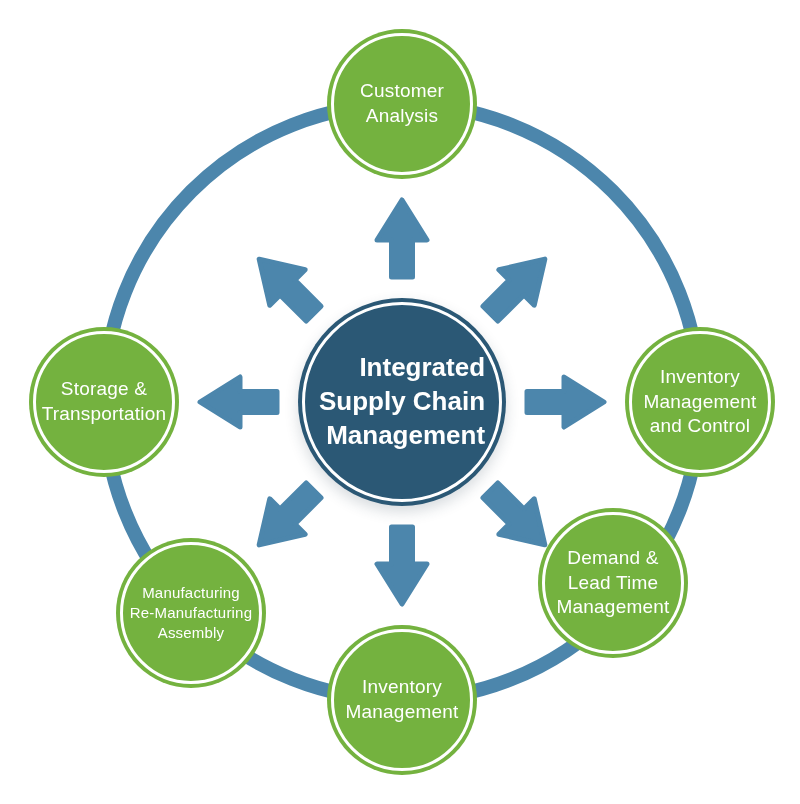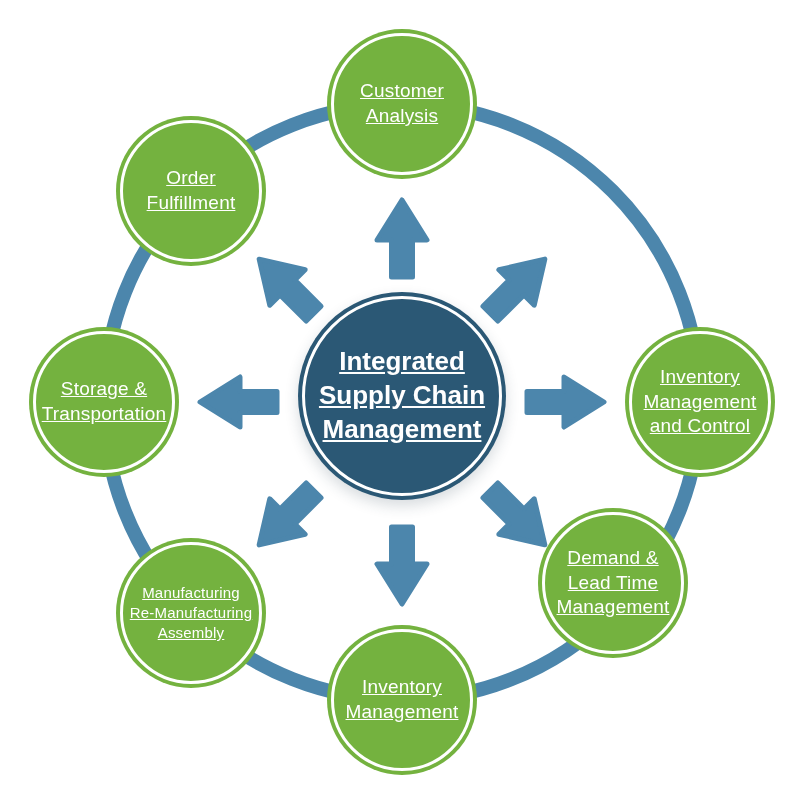--- a/index.html
+++ b/index.html
@@ -48,21 +48,20 @@
     inset:4px;
     border:3px solid #ffffff;
     border-radius:50%;
     pointer-events:none;
   }
   .node .label{
     white-space:pre-line;
     position:relative;
     z-index:1;
     padding:0 8px;
-    text-decoration:underline;
   }
   .green-node{
     width:150px;
     height:150px;
     background:var(--green);
     font-size:19px;
     line-height:1.3;
     letter-spacing:.2px;
   }
   .green-node.small{
@@ -94,21 +93,21 @@
       <use class="arrow" href="#arrowShape" transform="rotate(45 402 402)"></use>
       <use class="arrow" href="#arrowShape" transform="rotate(90 402 402)"></use>
       <use class="arrow" href="#arrowShape" transform="rotate(135 402 402)"></use>
       <use class="arrow" href="#arrowShape" transform="rotate(180 402 402)"></use>
       <use class="arrow" href="#arrowShape" transform="rotate(225 402 402)"></use>
       <use class="arrow" href="#arrowShape" transform="rotate(270 402 402)"></use>
       <use class="arrow" href="#arrowShape" transform="rotate(315 402 402)"></use>
     </g>
   </svg>
 
-  <div class="node center-node" style="left:298px; top:292px;">
+  <div class="node center-node" style="left:298px; top:298px;text-align:right;">
     <span class="label">Integrated
 Supply Chain
 Management</span>
   </div>
 
   <div class="node green-node" style="left:327px; top:29px;">
     <span class="label">Customer
 Analysis</span>
   </div>
 
@@ -134,18 +133,14 @@
     <span class="label">Storage &amp;
 Transportation</span>
   </div>
 
   <div class="node green-node small" style="left:116px; top:538px;">
     <span class="label">Manufacturing
 Re-Manufacturing
 Assembly</span>
   </div>
 
-  <div class="node green-node" style="left:116px; top:116px;">
-    <span class="label">Order
-Fulfillment</span>
-  </div>
 
 </div>
 
 </body></html>

